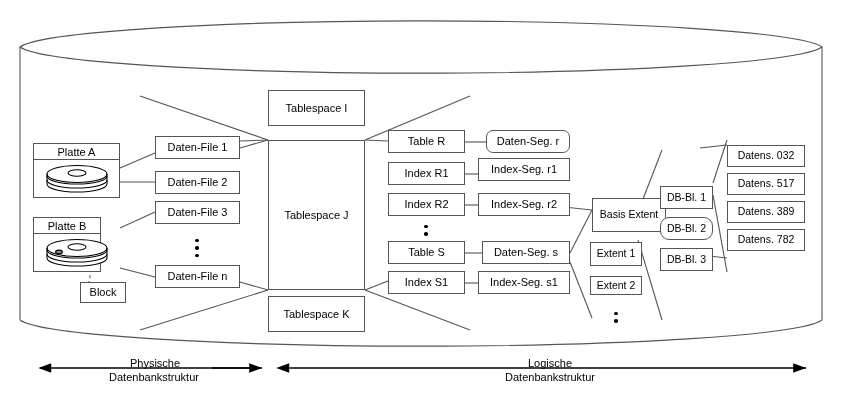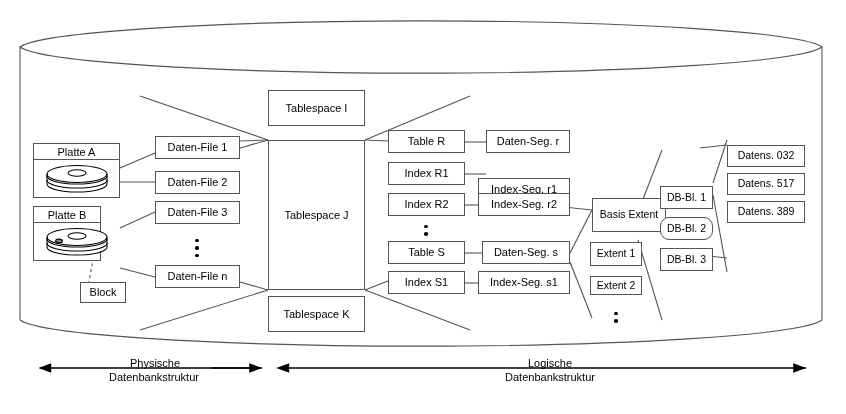--- a/index.html
+++ b/index.html
@@ -87,21 +87,21 @@
         <path d="M5,22 a30,8 0 0 0 60,0"></path>
           <path d="M5,18 a30,8 0 0 0 60,0"></path>
         <path d="M5,14 a30,8 0 0 0 60,0"></path>
         <ellipse cx="35" cy="12" rx="30" ry="8.5"></ellipse>
         <ellipse cx="35" cy="11" rx="9" ry="3.2"></ellipse>
         <path d="M5,12 L5,22 M65,12 L65,22"></path>
       </g>
     </svg>
   </div>
 
-  <div class="platte" style="left:33px;top:206px;width:68px;height:55px;">
+  <div class="platte" style="left:33px;top:217px;width:68px;height:55px;">
     <div class="platte-hd">Platte B</div>
     <svg class="disk" width="70" height="34">
       <g fill="#fff" stroke="#000" stroke-width="1.1">
         <path d="M5,22 a30,8 0 0 0 60,0"></path>
           <path d="M5,18 a30,8 0 0 0 60,0"></path>
         <path d="M5,14 a30,8 0 0 0 60,0"></path>
         <ellipse cx="35" cy="12" rx="30" ry="8.5"></ellipse>
         <ellipse cx="35" cy="11" rx="9" ry="3.2"></ellipse>
         <path d="M5,12 L5,22 M65,12 L65,22"></path>
         <ellipse cx="17" cy="16" rx="3.4" ry="1.9" fill="#888"></ellipse>
@@ -128,41 +128,42 @@
   <div class="box" style="left:268px;top:296px;width:97px;height:36px;">Tablespace K</div>
   <div class="box" style="left:388px;top:162px;width:77px;height:23px;">Index R1</div>
   <div class="box" style="left:388px;top:193px;width:77px;height:23px;">Index R2</div>
   <div class="dots" style="left:419px;top:219px;width:14px;height:22px;">
       <i></i>
       <i></i>
     </div>
   <div class="box" style="left:388px;top:241px;width:77px;height:23px;">Table S</div>
   <div class="box" style="left:388px;top:271px;width:77px;height:23px;">Index S1</div>
 
-  <div class="box" style="left:486px;top:130px;width:84px;height:23px;">Daten-Seg. r</div>
-  <div class="box" style="left:478px;top:178px;width:92px;height:23px;">Index-Seg. r1</div>
+  <div class="box" style="left:486px;top:130px;width:84px;height:23px;border-radius:7px;">Daten-Seg. r</div>
+  <div class="box" style="left:478px;top:158px;width:92px;height:23px;">Index-Seg. r1</div>
   <div class="box" style="left:478px;top:193px;width:92px;height:23px;">Index-Seg. r2</div>
   <div class="box" style="left:482px;top:241px;width:88px;height:23px;">Daten-Seg. s</div>
   <div class="box" style="left:478px;top:271px;width:92px;height:23px;">Index-Seg. s1</div>
 
   <div class="box small" style="left:592px;top:198px;width:74px;height:34px;">Basis Extent</div>
   <div class="box small" style="left:590px;top:242px;width:52px;height:24px;">Extent 1</div>
   <div class="box small" style="left:590px;top:276px;width:52px;height:19px;">Extent 2</div>
   <div class="dots" style="left:609px;top:306px;width:14px;height:22px;">
       <i></i>
       <i></i>
     </div>
 
   <div class="box small" style="left:660px;top:186px;width:53px;height:23px;">DB-Bl. 1</div>
   <div class="box small" style="left:660px;top:217px;width:53px;height:23px;border-radius:9px;">DB-Bl. 2</div>
   <div class="box small" style="left:660px;top:248px;width:53px;height:23px;">DB-Bl. 3</div>
 
   <div class="box small" style="left:727px;top:145px;width:78px;height:22px;">Datens. 032</div>
   <div class="box small" style="left:727px;top:173px;width:78px;height:22px;">Datens. 517</div>
   <div class="box small" style="left:727px;top:201px;width:78px;height:22px;">Datens. 389</div>
+  <div class="box small" style="left:727px;top:229px;width:78px;height:22px;">Datens. 782</div>
 
   <div class="cap" style="left:110px;top:357px;width:90px;">
     <div>Physische</div>
     <div style="width:160px;margin-left:-36px;">Datenbankstruktur</div>
   </div>
   <div class="cap" style="left:495px;top:357px;width:110px;">
     <div>Logische</div>
     <div style="width:170px;margin-left:-30px;">Datenbankstruktur</div>
   </div>
 

